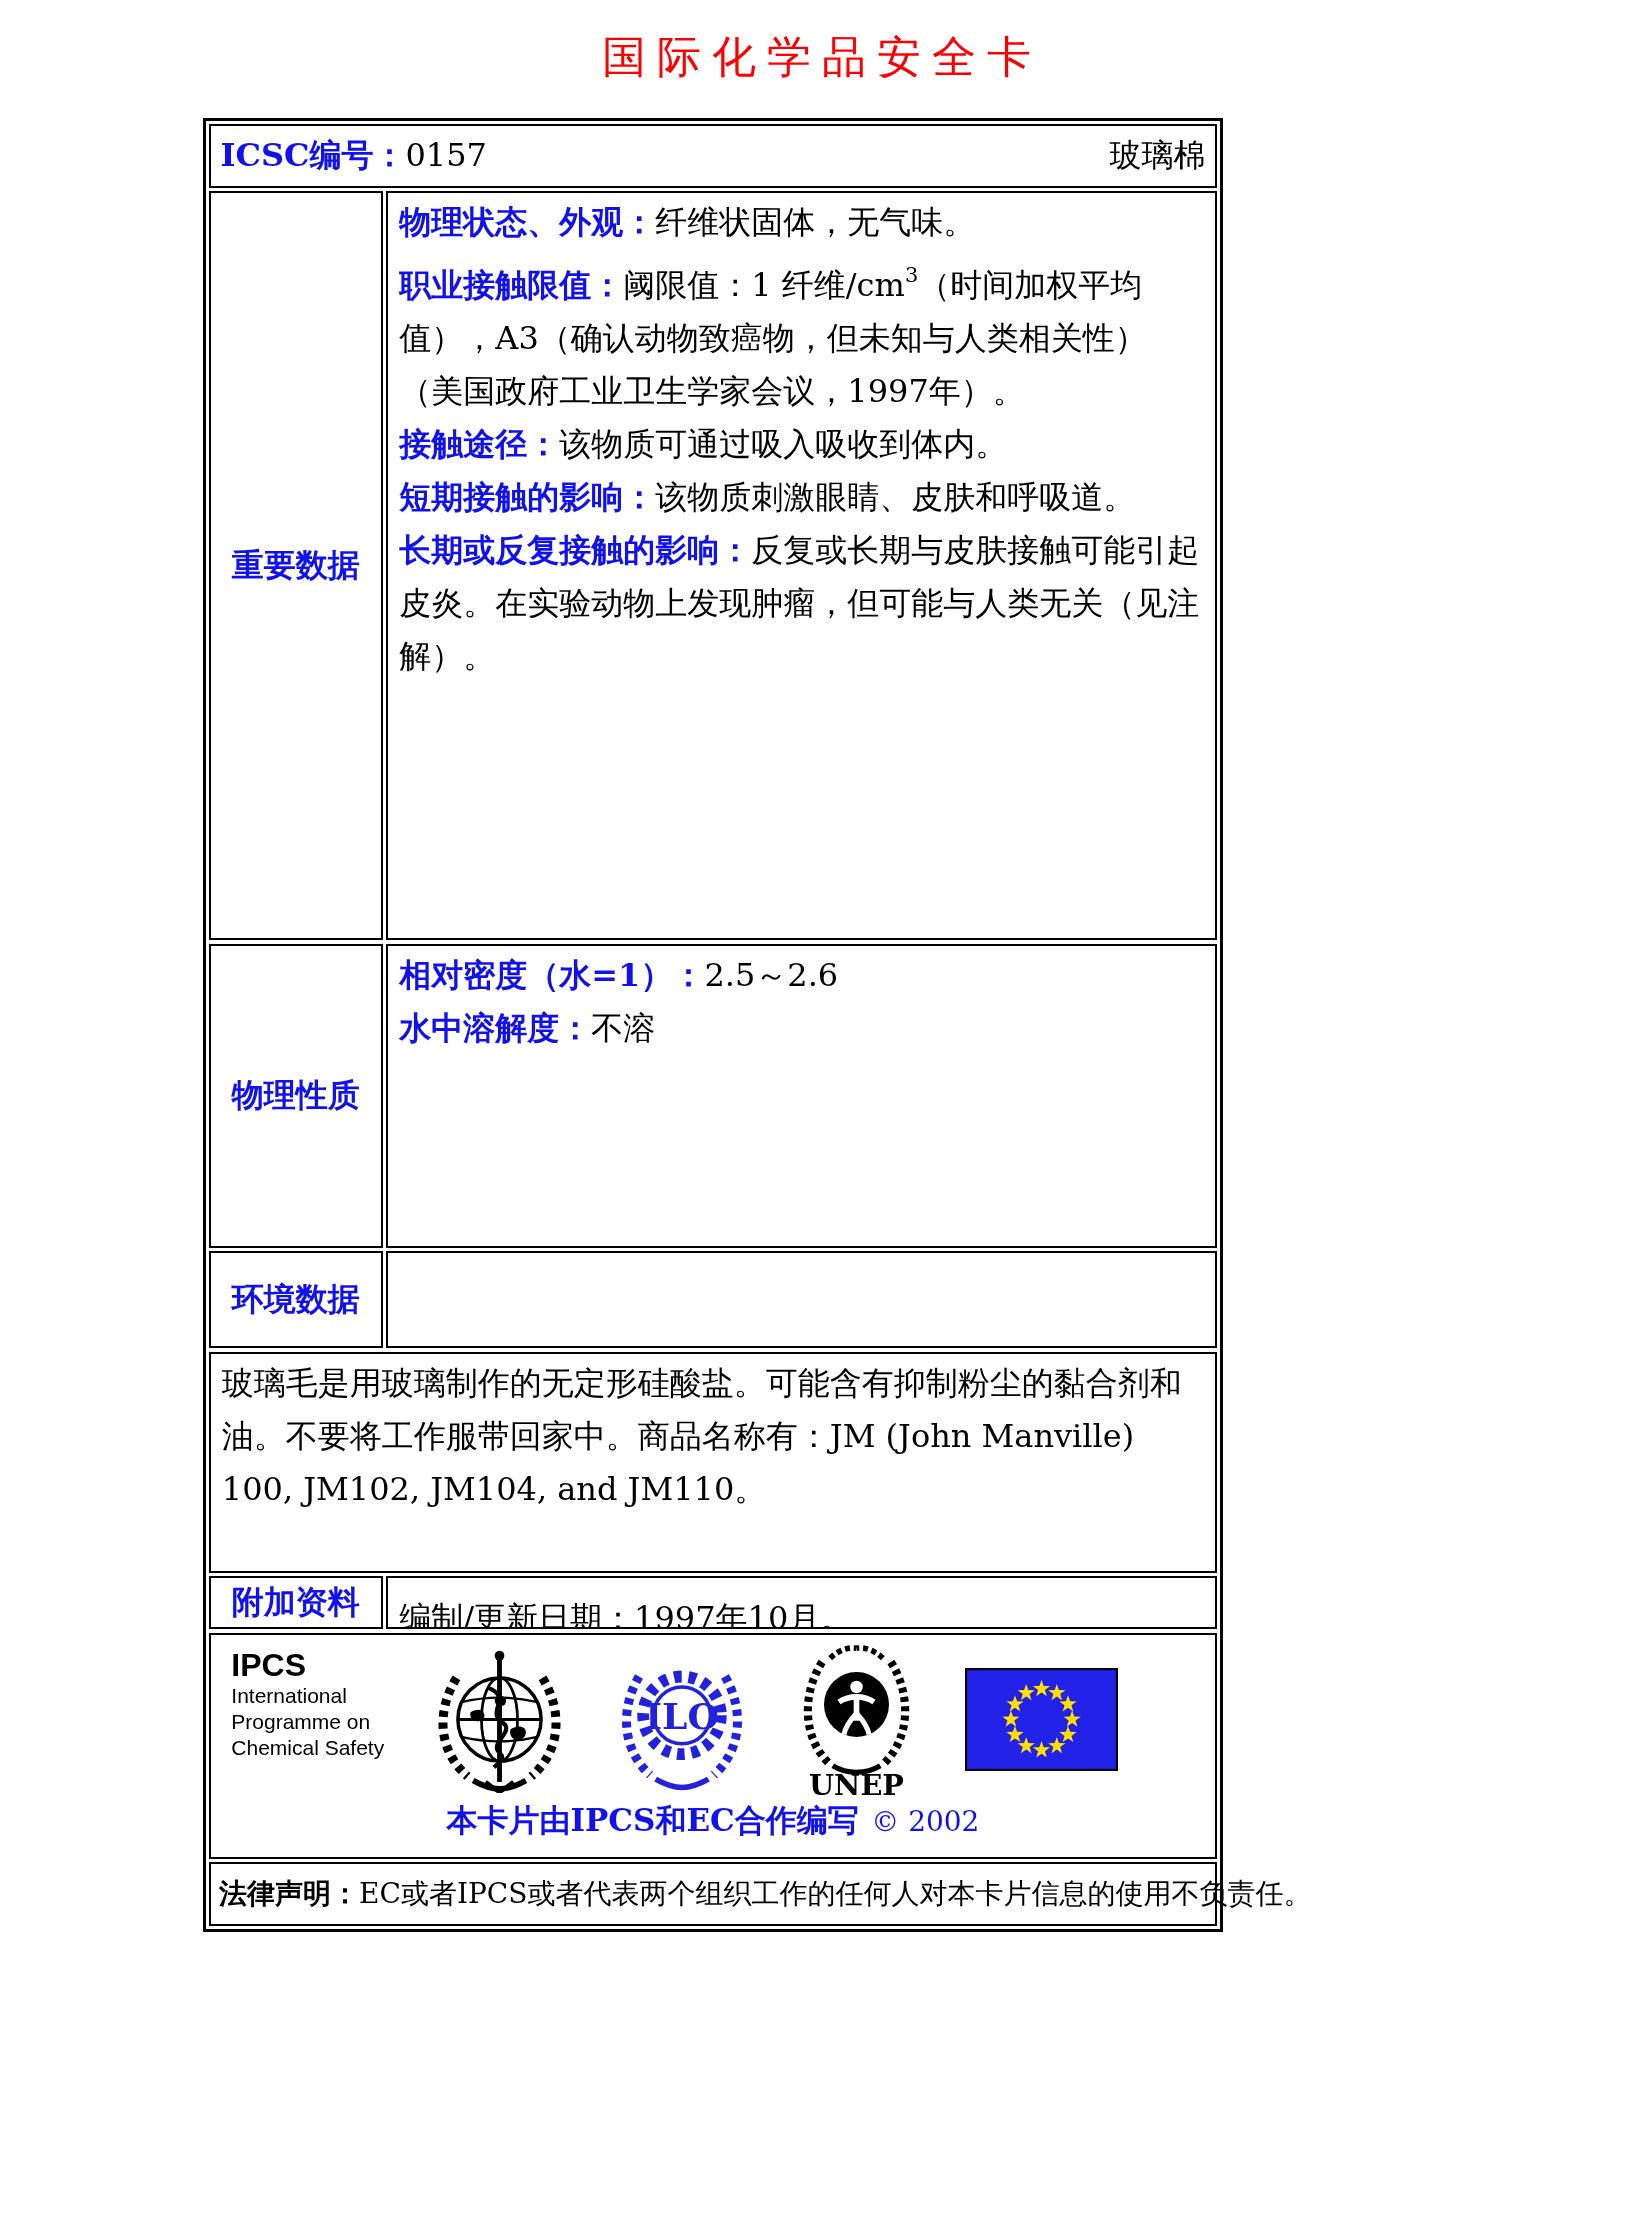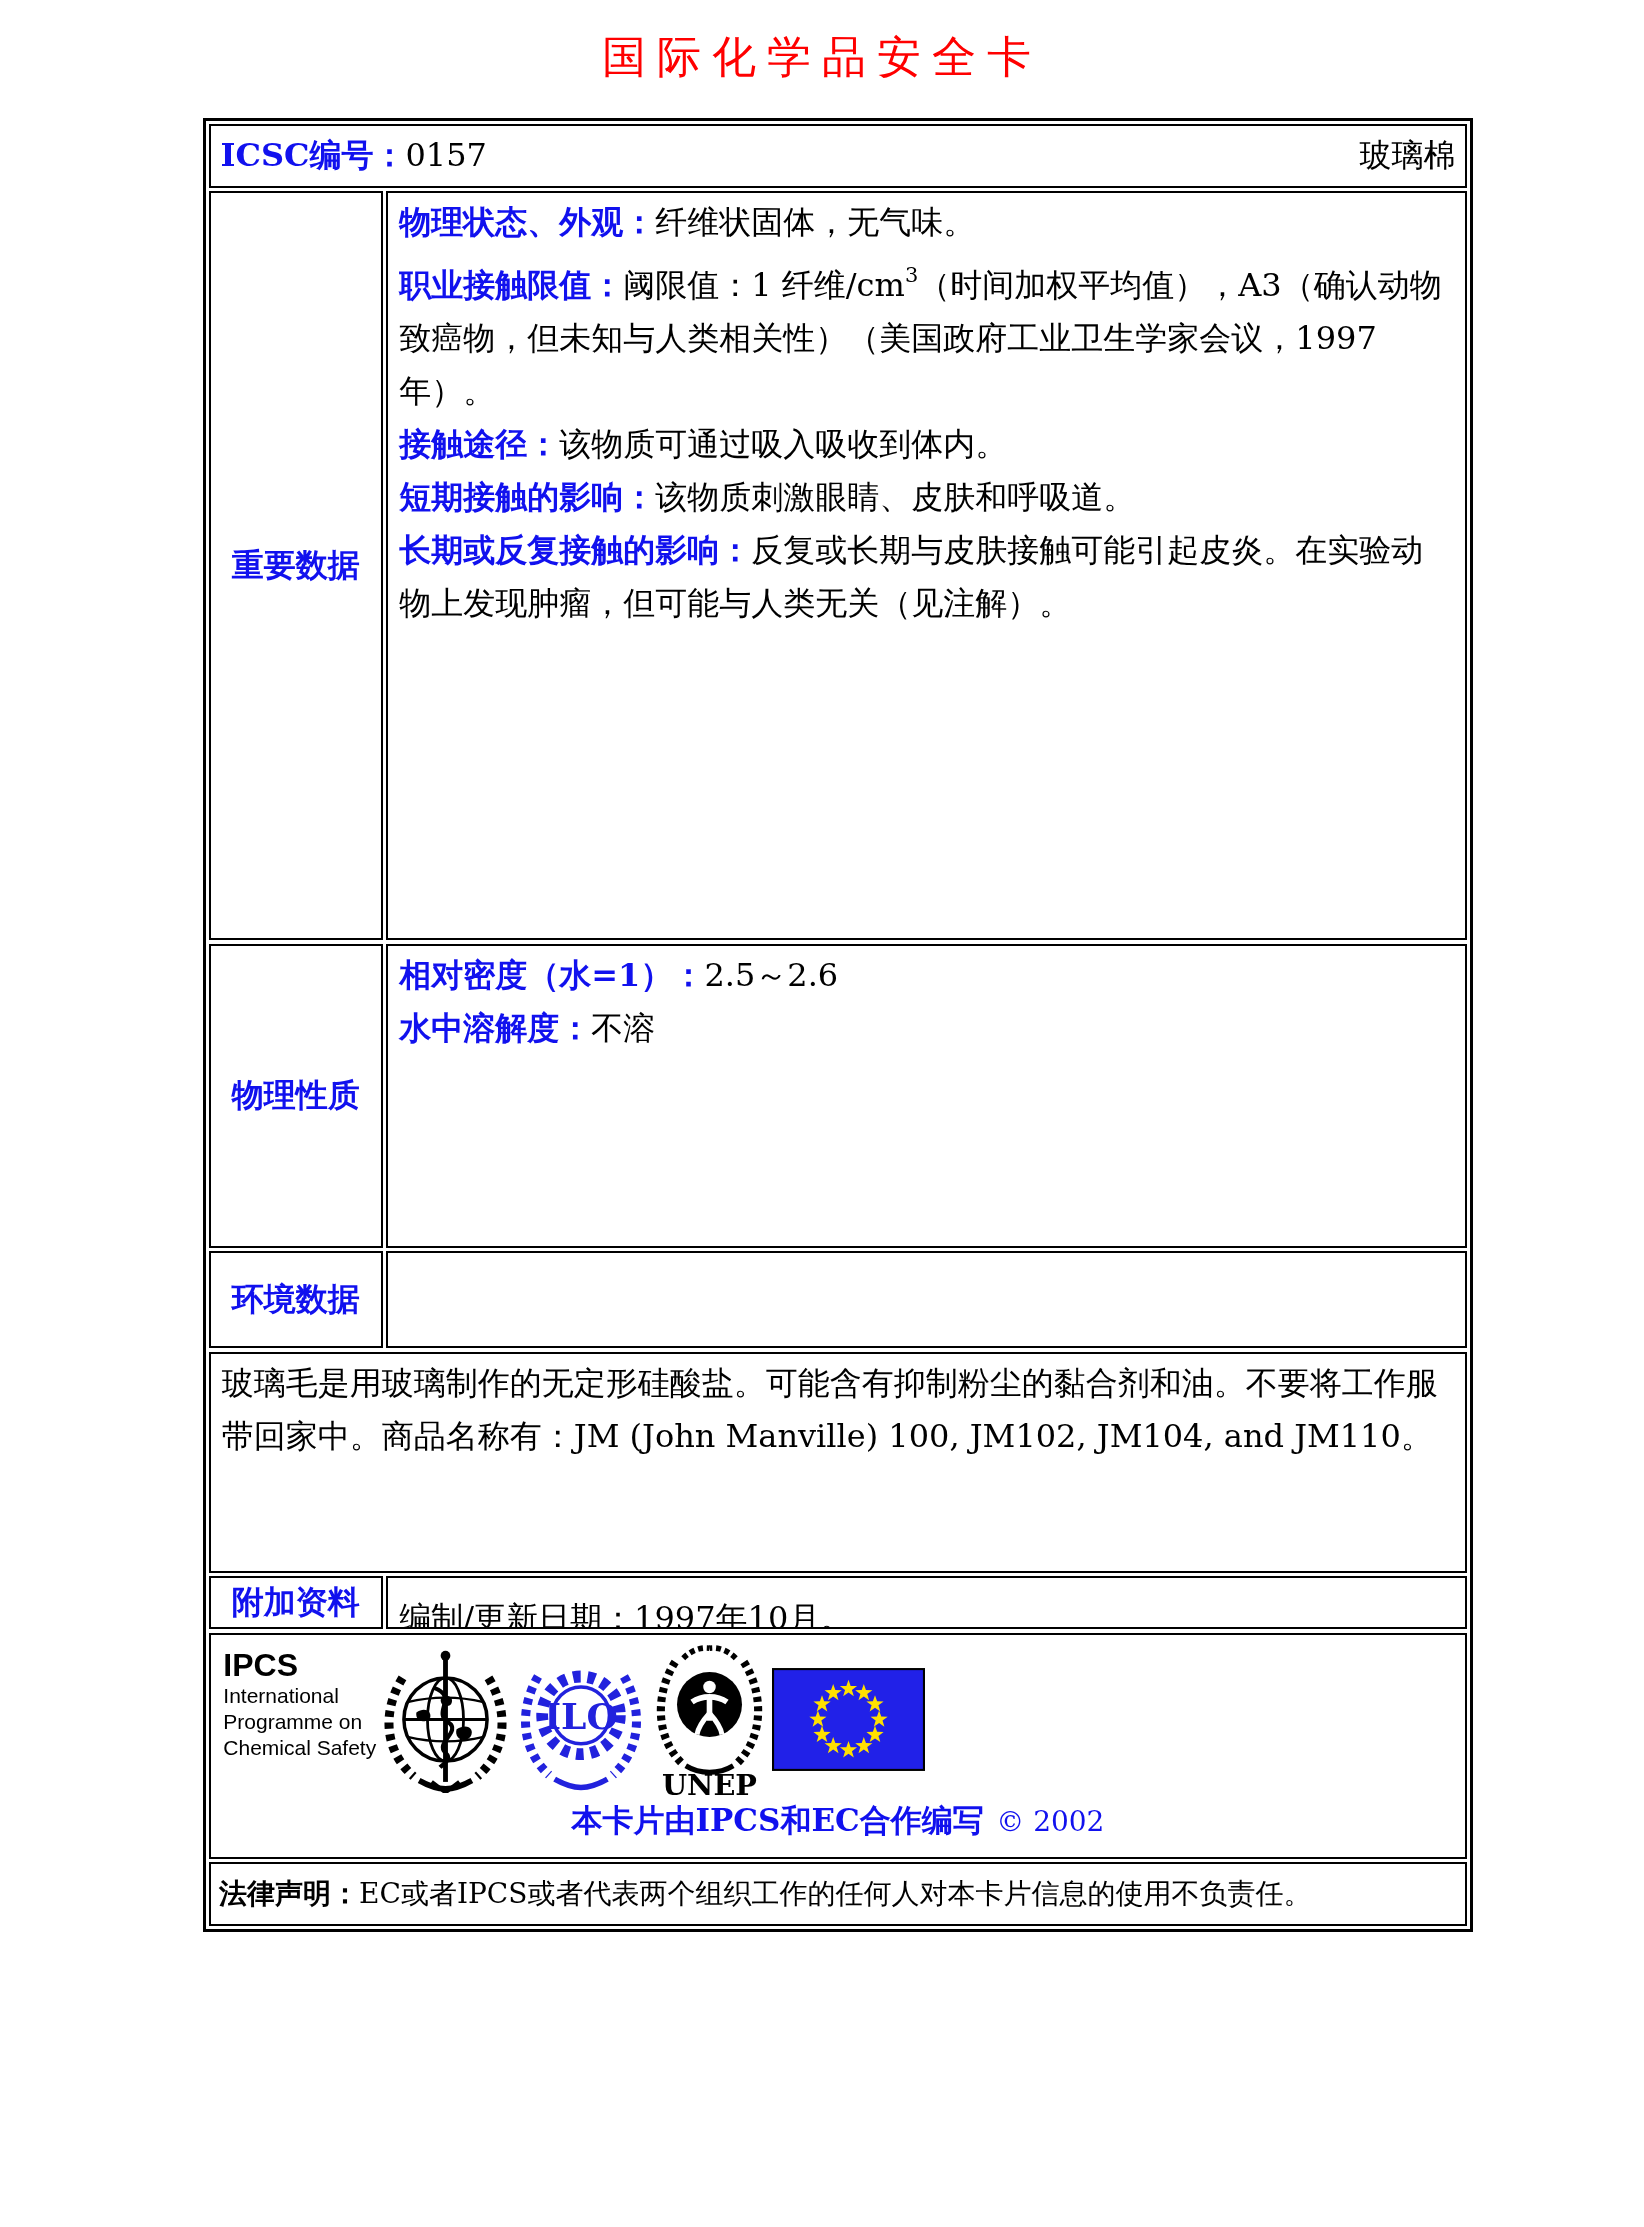--- a/index.html
+++ b/index.html
@@ -13,21 +13,21 @@
     overflow:hidden;
   }
   .doc-title{
     position:absolute;top:31px;left:0;width:100%;
     text-align:center;
     font-size:44px;line-height:1.2;font-weight:normal;
     color:#ff0000;letter-spacing:11px;
   }
   
   .card{
-    position:absolute;left:203px;top:118px;width:1270px;
+    position:absolute;left:203px;top:118px;width:1020px;
     border:3.5px solid #000;
     padding:2.8px;
     background:#ffffff;
   }
   .row{display:flex;gap:3.5px;margin-bottom:3.5px;}
   .row:last-child{margin-bottom:0;}
   .cell{border:2.1px solid #000;background:#fff;}
   .label-cell{
     width:174px;flex:none;
     display:flex;align-items:center;justify-content:center;
@@ -54,22 +54,22 @@
     width:100%;display:flex;align-items:center;justify-content:space-between;
     font-size:32px;padding:0 9.7px;
   }
   .icsc-left{white-space:nowrap;}
   .icsc-label{color:#1111ee;font-weight:bold;}
   .icsc-number{color:#000;}
   .substance{color:#000;}
   
   .logos-cell{width:100%;padding:8.3px 0 0 0;}
   .logos-strip{
-    display:flex;align-items:center;justify-content:flex-start;
-    padding:0 97px 0 12.5px;height:153px;
+    display:flex;align-items:center;justify-content:space-between;
+    padding:0 97px 0 12.5px;height:153px;margin-left:8px;
   }
   .ipcs-block{align-self:flex-start;margin-top:4.2px;font-family:"Liberation Sans","DejaVu Sans",sans-serif;}
   .ipcs-title{font-size:32px;font-weight:bold;line-height:36px;}
   .ipcs-sub{font-size:21px;line-height:26px;}
   .credit-line{
     text-align:center;margin-top:7px;
     color:#1111ee;font-size:31px;line-height:35px;
   }
   .credit-main{font-weight:bold;}
   .credit-copy{font-weight:normal;font-size:28px;margin-left:12.5px;}

